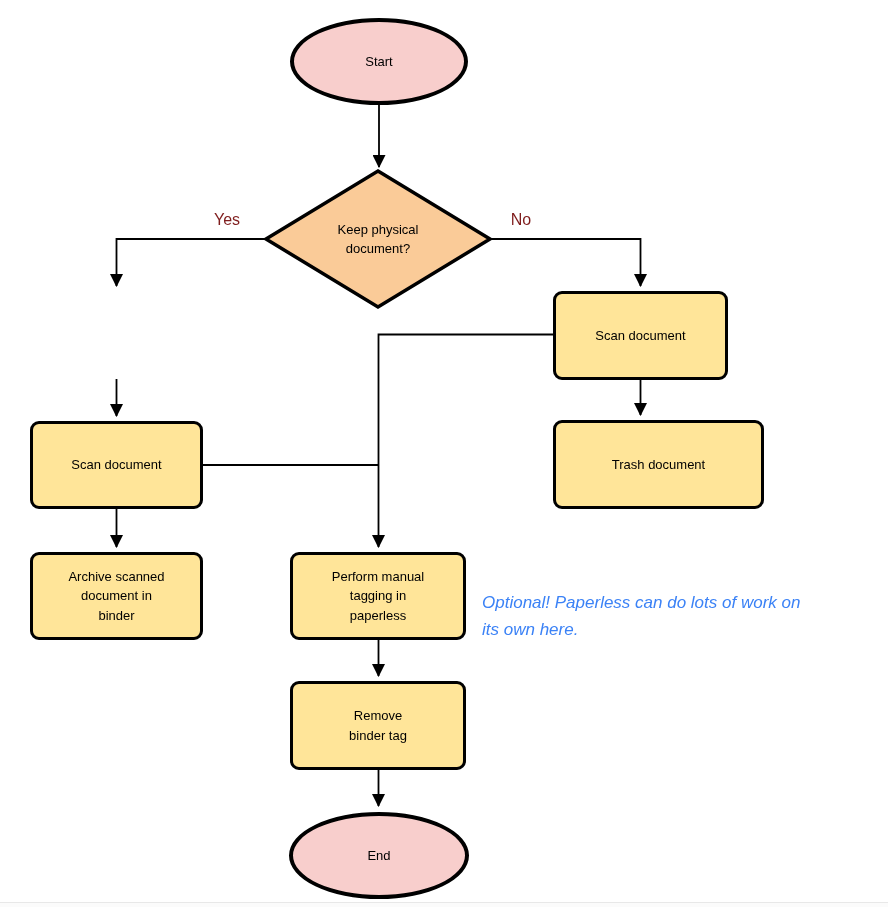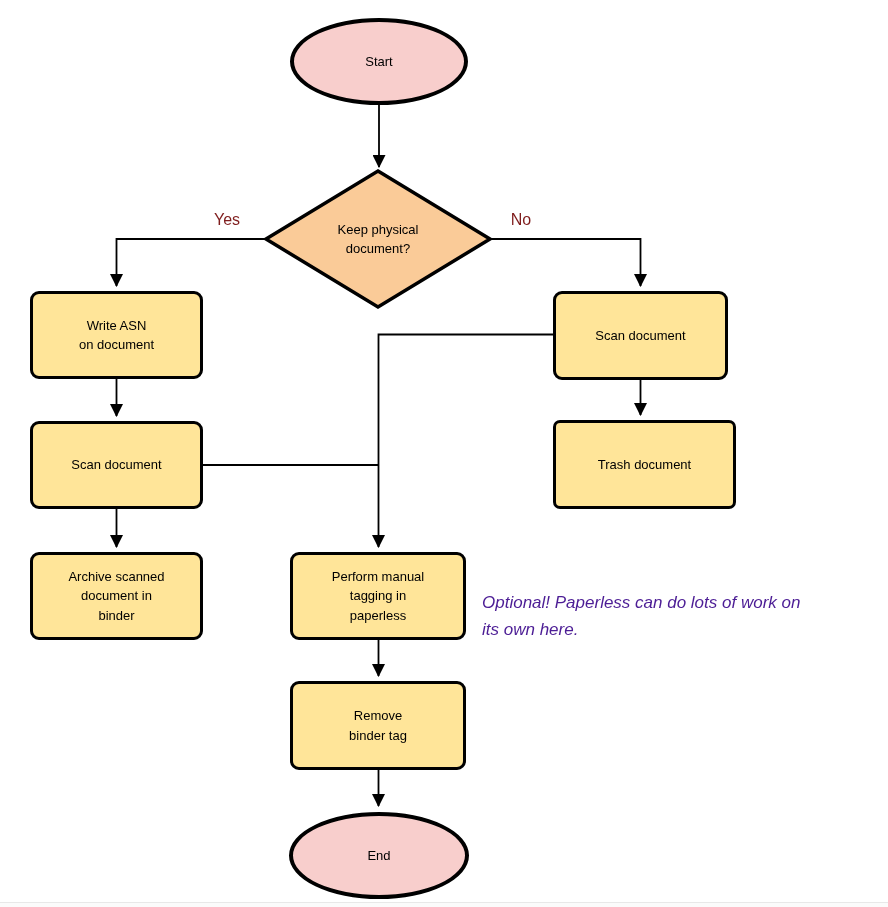--- a/index.html
+++ b/index.html
@@ -53,21 +53,21 @@
     text-align: center;
   }
   .annotation {
     position: absolute;
     left: 482px;
     top: 589px;
     width: 404px;
     font-size: 17px;
     font-style: italic;
     line-height: 1.6;
-    color: #4c1d95;
+    color: #3b82f6;
     white-space: pre-line;
     text-align: left;
   }
   .bottom-divider {
     position: absolute;
     left: 0;
     top: 902px;
     width: 888px;
     height: 1px;
     background: #e8e8e8;
@@ -109,32 +109,30 @@
 
   <div class="node terminator" style="left:290px; top:18px; width:178px; height:87px;">Start</div>
 
   <div class="node decision-label" style="left:288px; top:199px; width:180px; height:80px;">Keep physical
 document?</div>
 
   <div class="edge-label" style="left:202px; top:211px; width:50px;">Yes</div>
 
   <div class="edge-label" style="left:496px; top:211px; width:50px;text-align:center;">No</div>
 
-  <div class="node process" style="left:30px; top:291px; width:173px; height:88px;">Write ASN
-on document</div>
 
   <div class="node process" style="left:30px; top:421px; width:173px; height:88px;">Scan document</div>
 
   <div class="node process" style="left:30px; top:552px; width:173px; height:88px;">Archive scanned
 document in
 binder</div>
 
   <div class="node process" style="left:553px; top:291px; width:175px; height:89px;">Scan document</div>
 
-  <div class="node process" style="left:553px; top:420px; width:183px; height:89px;border-radius:7px;">Trash document</div>
+  <div class="node process" style="left:553px; top:420px; width:211px; height:89px;">Trash document</div>
 
   <div class="node process" style="left:290px; top:552px; width:176px; height:88px;">Perform manual
 tagging in
 paperless</div>
 
   <div class="node process" style="left:290px; top:681px; width:176px; height:89px;">Remove
 binder tag</div>
 
   <div class="node terminator" style="left:289px; top:812px; width:180px; height:87px;">End</div>
 

